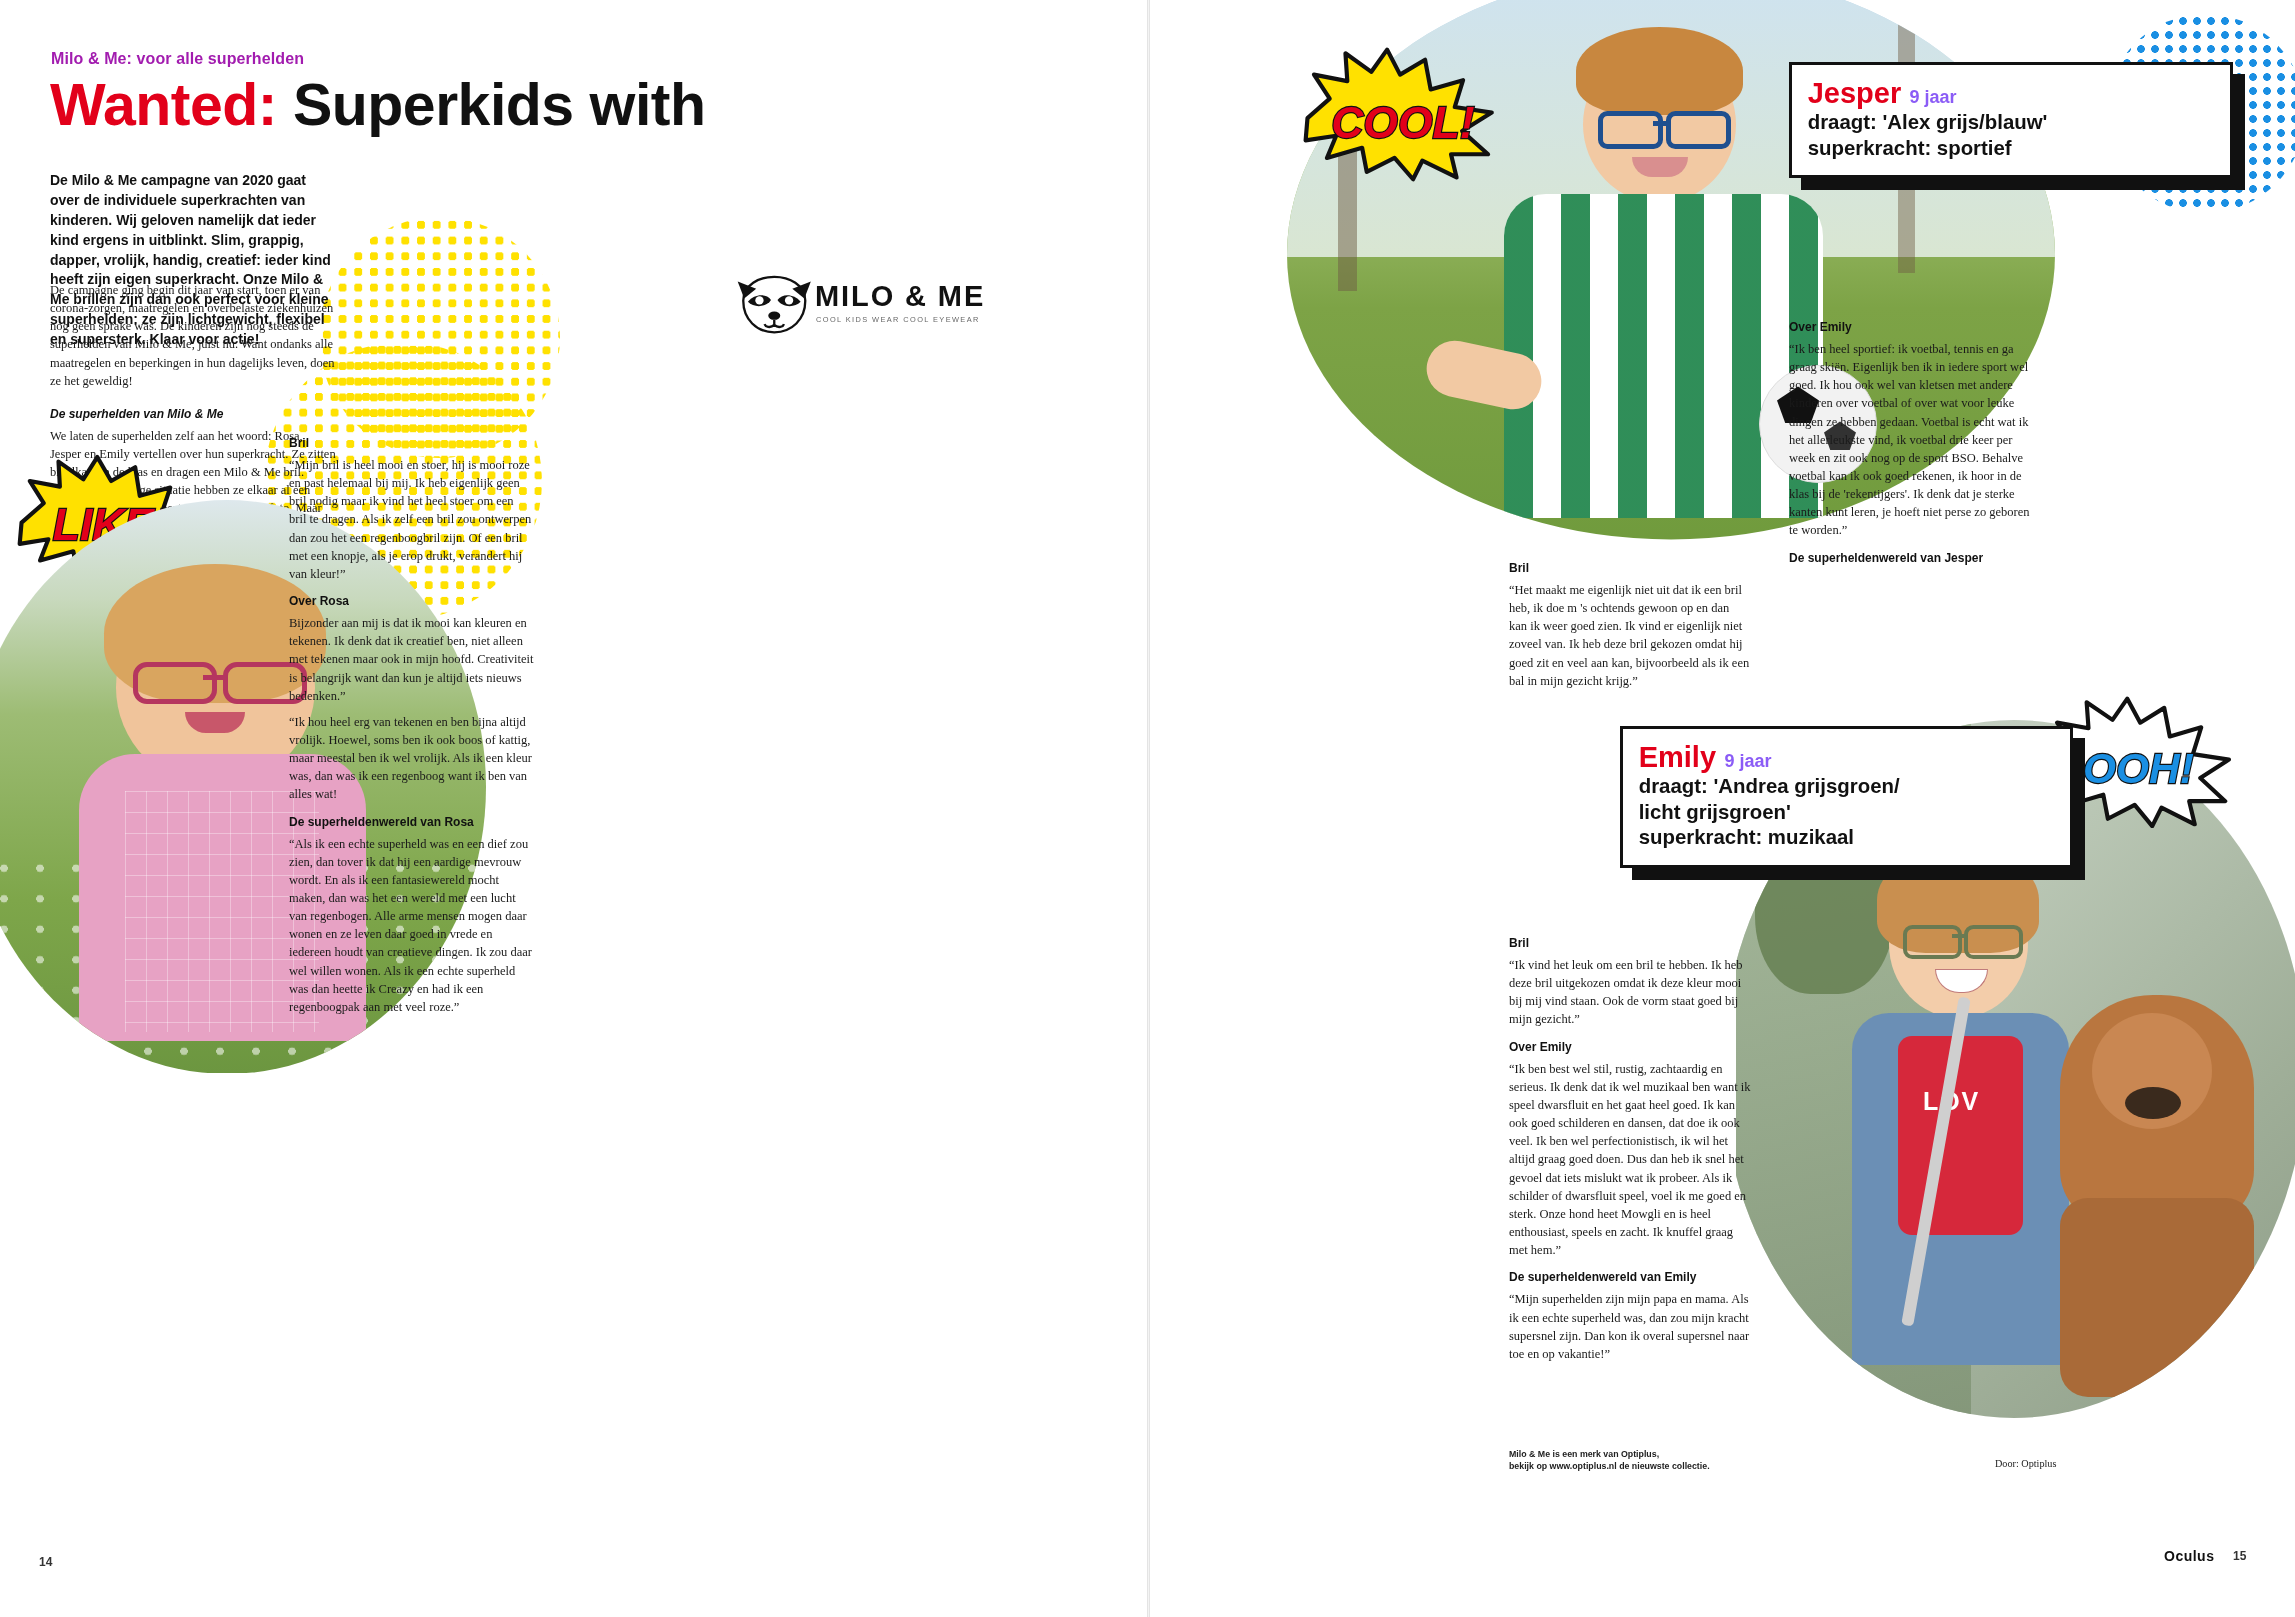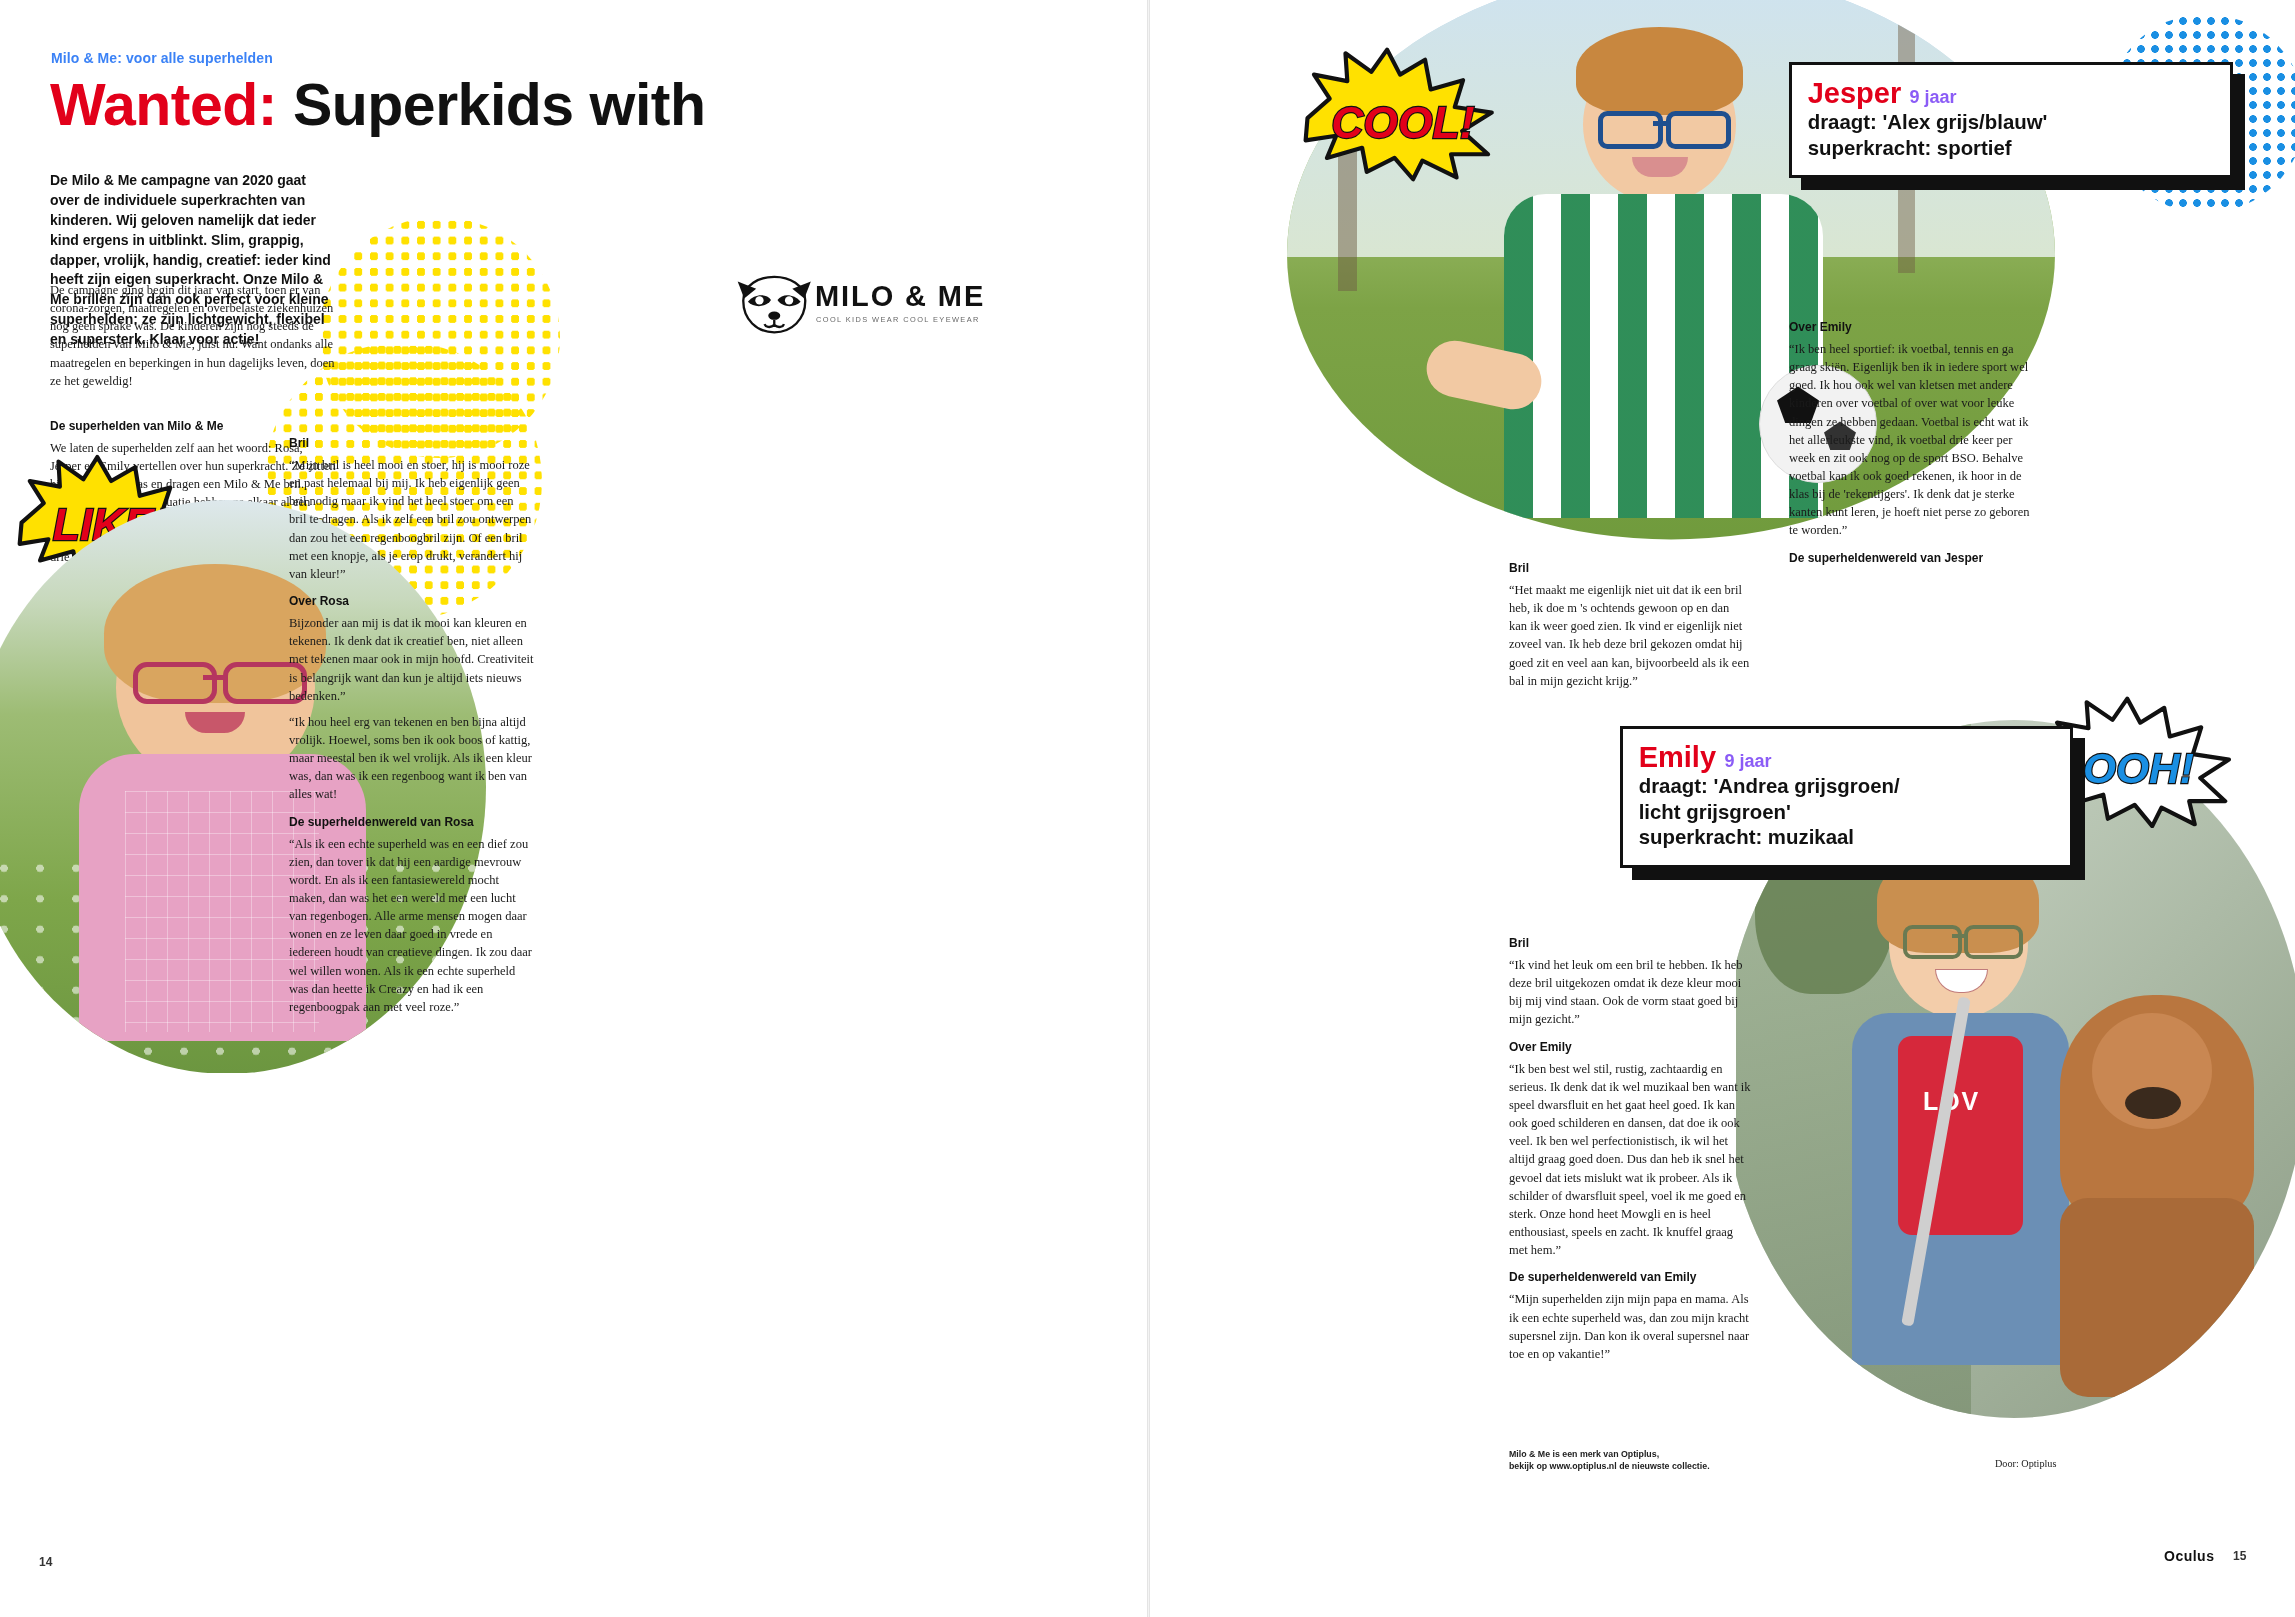--- a/index.html
+++ b/index.html
@@ -5,21 +5,21 @@
   html,body{margin:0;padding:0;background:#ffffff;}
   body{width:2295px;height:1618px;position:relative;overflow:hidden;
        font-family:"Liberation Serif", serif;color:#111;}
   .page{position:absolute;top:0;background:#fff;}
   .left{left:0;width:1148px;height:1618px;}
   .right{left:1148px;width:1148px;height:1618px;}
   .gutter{position:absolute;left:1147px;top:0;width:2.8px;height:1618px;
           background:linear-gradient(to right,#dcdcdc,#f4f4f4,#dcdcdc);}
 
   
-  .kicker{font-family:"Liberation Sans",sans-serif;font-weight:bold;font-size:14px;color:#3b82f6;letter-spacing:0.1px;}
+  .kicker{font-family:"Liberation Sans",sans-serif;font-weight:bold;font-size:16px;color:#a21caf;letter-spacing:0.1px;}
   .headline{font-family:"Liberation Sans",sans-serif;font-weight:bold;font-size:59px;line-height:1.06;color:#111;letter-spacing:-0.5px;}
   .headline .red{color:#e2001a;}
   .intro{font-family:"Liberation Sans",sans-serif;font-weight:bold;font-size:14px;line-height:1.42;color:#111;}
   .body{font-family:"Liberation Serif",serif;font-size:12.5px;line-height:1.45;color:#1a1a1a;text-align:left;}
   .sub{font-family:"Liberation Sans",sans-serif;font-weight:bold;font-size:12px;color:#111;margin:0 0 3.7px 0;}
   .body p{margin:0 0 7.9px 0;}
   .col{position:absolute;}
 
   
   .logo{position:absolute;left:729px;top:264px;width:278px;height:88px;}
@@ -92,21 +92,21 @@
       <path d="M87 101 L87 112 M87 112 C78 120,68 116,66 110 M87 112 C96 120,106 116,108 110" stroke="#111" stroke-width="5" fill="none"></path>
     </svg>
     <div class="lw">MILO &amp; ME</div>
     <div class="ls">COOL KIDS WEAR COOL EYEWEAR</div>
   </div>
 
   <div class="intro" style="position:absolute;left:50px;top:171px;width:287px;">De Milo &amp; Me campagne van 2020 gaat over de individuele superkrachten van kinderen. Wij geloven namelijk dat ieder kind ergens in uitblinkt. Slim, grappig, dapper, vrolijk, handig, creatief: ieder kind heeft zijn eigen superkracht. Onze Milo &amp; Me brillen zijn dan ook perfect voor kleine superhelden: ze zijn lichtgewicht, flexibel en supersterk. Klaar voor actie!</div>
 
   <div class="col body" style="left:50px;top:281px;width:287px;">
     <p>De campagne ging begin dit jaar van start, toen er van corona-zorgen, maatregelen en overbelaste ziekenhuizen nog geen sprake was. De kinderen zijn nog steeds de superhelden van Milo &amp; Me, juist nu. Want ondanks alle maatregelen en beperkingen in hun dagelijks leven, doen ze het geweldig!</p>
-    <div class="sub" style="margin-top:28px;">De superhelden van Milo &amp; Me</div>
+    <div class="sub" style="margin-top:16px;font-style:italic;">De superhelden van Milo &amp; Me</div>
     <p>We laten de superhelden zelf aan het woord: Rosa, Jesper en Emily vertellen over hun superkracht. Ze zitten bij elkaar in de klas en dragen een Milo &amp; Me bril. Vanwege de huidige situatie hebben ze elkaar al een tijdje niet gezien en moesten ze apart op de foto. Maar wat doen ze het goed. Ze zijn alle drie heel anders, alle drie bijzonder en alle drie gewoon super!</p>
   </div>
 
   <div class="burst" style="left:16px;top:453px;width:194px;height:130px;">
     <svg width="194" height="130" viewBox="0 0 420 280">
       <polygon points="12,150 60,108 30,60 95,72 92,18 146,56 176,8 206,60 258,30 268,92 334,74 316,128 392,140 330,178 382,226 308,226 318,272 248,238 228,276 190,232 134,262 124,212 52,232 70,186 8,196" fill="#ffe100" stroke="#111" stroke-width="9" stroke-linejoin="round"></polygon>
       <text x="205" y="188" font-family="Liberation Sans, sans-serif" font-size="96" font-weight="bold" font-style="italic" text-anchor="middle" fill="#e2001a" stroke="#111" stroke-width="5" paint-order="stroke">LIKE!</text>
     </svg>
   </div>
 

